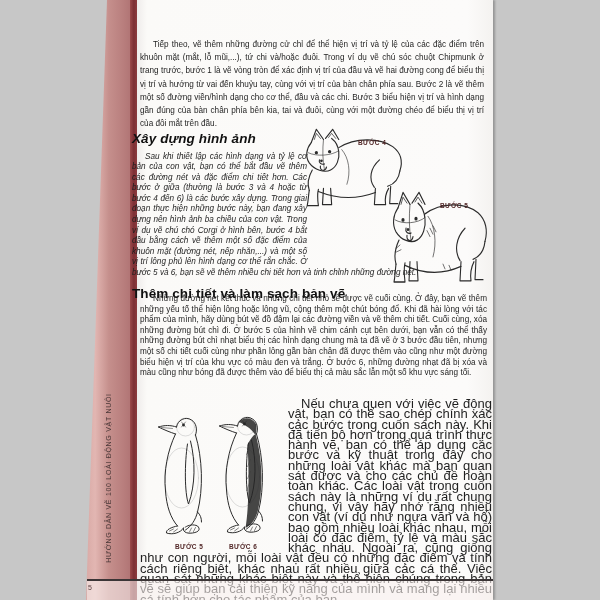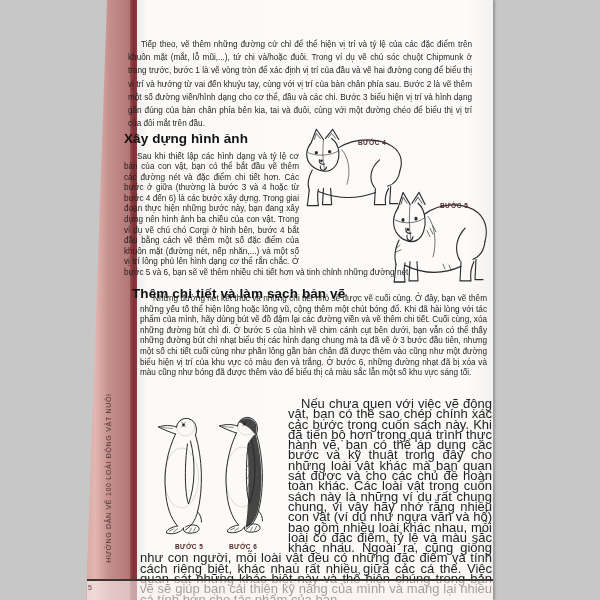--- a/index.html
+++ b/index.html
@@ -37,22 +37,22 @@
   .bottom-line{position:absolute;left:87px;top:579px;width:406px;height:2px;background:#3b3536;}
   .bottom-strip{position:absolute;left:87px;top:581px;width:406px;height:19px;background:rgba(248,240,239,0.6);}
   .bottom-number{position:absolute;left:88px;top:584px;font-size:7px;color:#5c4444;}
 
   
   .body-text{
     color:#1f1f1f;font-size:8.2px;line-height:10.6px;
     text-align:justify;text-justify:inter-word;
   }
   .body-text p{margin:0;text-indent:13px;}
-  .intro{position:absolute;left:128px;top:38px;width:344px;line-height:13.2px;}
-  .section-build{position:absolute;left:124px;top:131px;width:297px;}
+  .intro{position:absolute;left:140px;top:38px;width:344px;line-height:13.2px;}
+  .section-build{position:absolute;left:132px;top:131px;width:297px;font-style:italic;}
   .section-detail-h{position:absolute;left:132px;top:286px;width:300px;}
   .para-detail{position:absolute;left:140px;top:294px;width:347px;}
   .para-practice{position:absolute;left:140px;top:399px;width:352px;font-size:13px;line-height:10.3px;}
   h2{
     margin:0 0 5px 0;font-size:13.5px;line-height:1.15;font-weight:bold;color:#111;
     letter-spacing:0.1px;
   }
   .fig-space-r{float:right;width:122px;height:127px;}
   .fig-space-l{float:left;width:148px;height:154px;}
 

